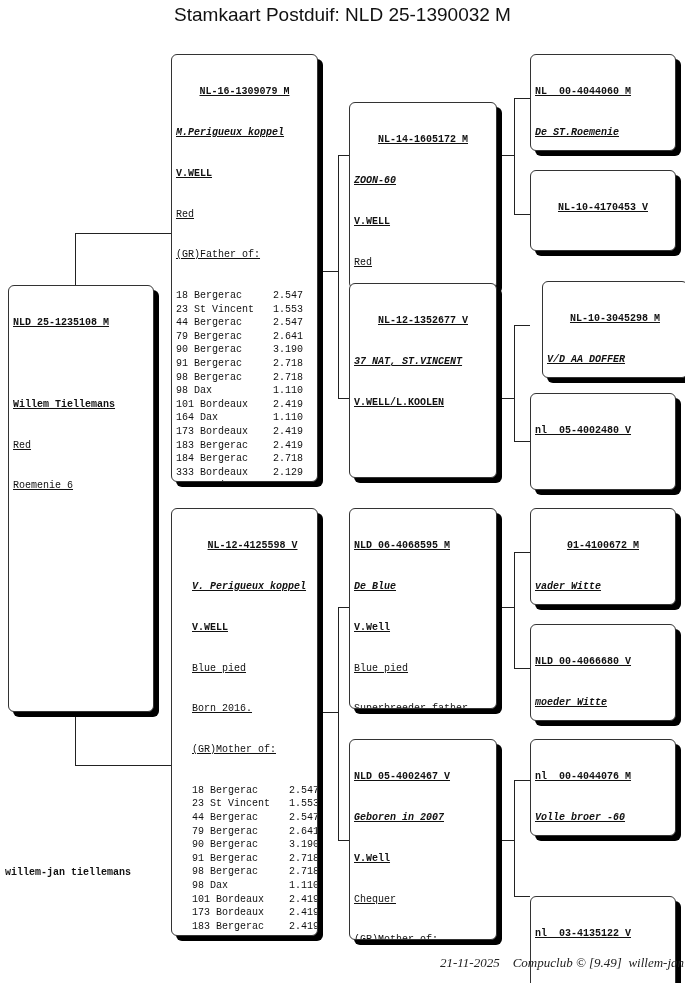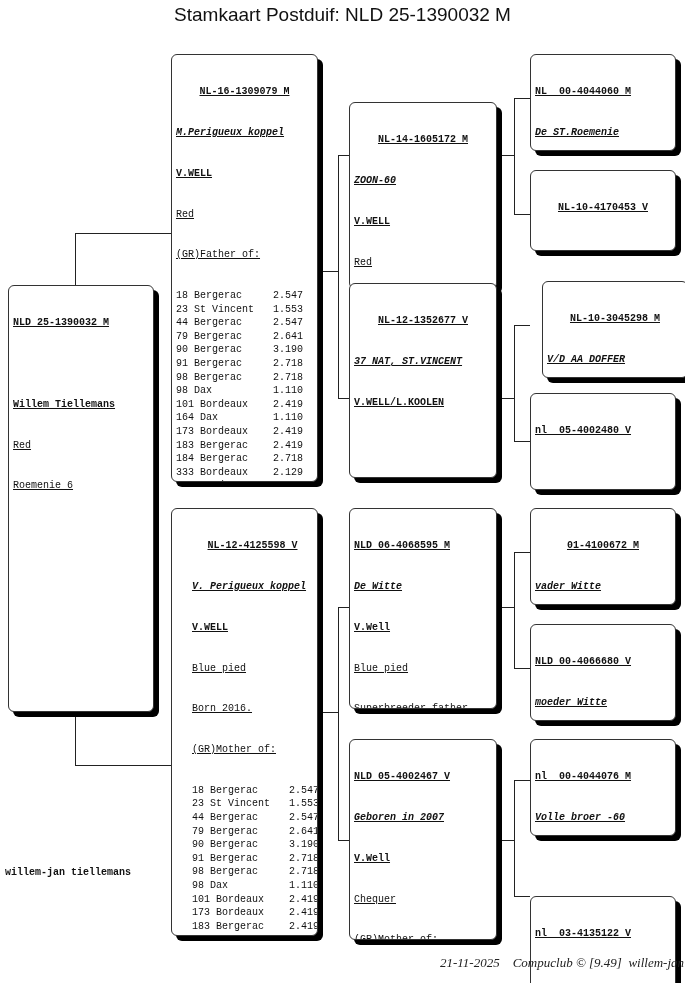--- a/index.html
+++ b/index.html
@@ -52,21 +52,21 @@
 <div class="ln v" style="left:514px;top:552px;height:116px;"></div>
 <div class="ln h" style="left:514px;top:552px;width:16px;"></div>
 <div class="ln h" style="left:514px;top:668px;width:16px;"></div>
 
 <div class="ln h" style="left:497px;top:840px;width:17px;"></div>
 <div class="ln v" style="left:514px;top:780px;height:116px;"></div>
 <div class="ln h" style="left:514px;top:780px;width:16px;"></div>
 <div class="ln h" style="left:514px;top:896px;width:16px;"></div>
 
 <div class="card" style="left:8px;top:285px;width:146px;height:427px;">
-  <span class="line b">NLD 25-1390032 M</span>
+  <span class="line b">NLD 25-1235108 M</span>
   <span class="line"></span>
   <span class="line b">Willem Tiellemans</span>
   <span class="line">Red</span>
   <span class="line">Roemenie 6</span>
 </div>
 
 <div class="card" style="left:171px;top:54px;width:147px;height:428px;">
   <span class="line b ctr">NL-16-1309079 M</span>
   <span class="line b i">M.Perigueux koppel</span>
   <span class="line b">V.WELL</span>
@@ -101,21 +101,21 @@
   <span class="line b ctr">NL-12-1352677 V</span>
   <span class="line b i">37 NAT, ST.VINCENT</span>
   <span class="line b">V.WELL/L.KOOLEN</span>
   <span class="line"></span>
   <span class="line">(GR) Mother of:</span>
   
 </div>
 
 <div class="card" style="left:349px;top:508px;width:148px;height:201px;">
   <span class="line b">NLD 06-4068595 M</span>
-  <span class="line b i">De Witte</span>
+  <span class="line b i">De Blue</span>
   <span class="line b">V.Well</span>
   <span class="line">Blue pied</span>
   <span class="line">Superbreeder father</span>
   
   
 </div>
 
 <div class="card" style="left:349px;top:739px;width:148px;height:201px;">
   <span class="line b">NLD 05-4002467 V</span>
   <span class="line b i">Geboren in 2007</span>

